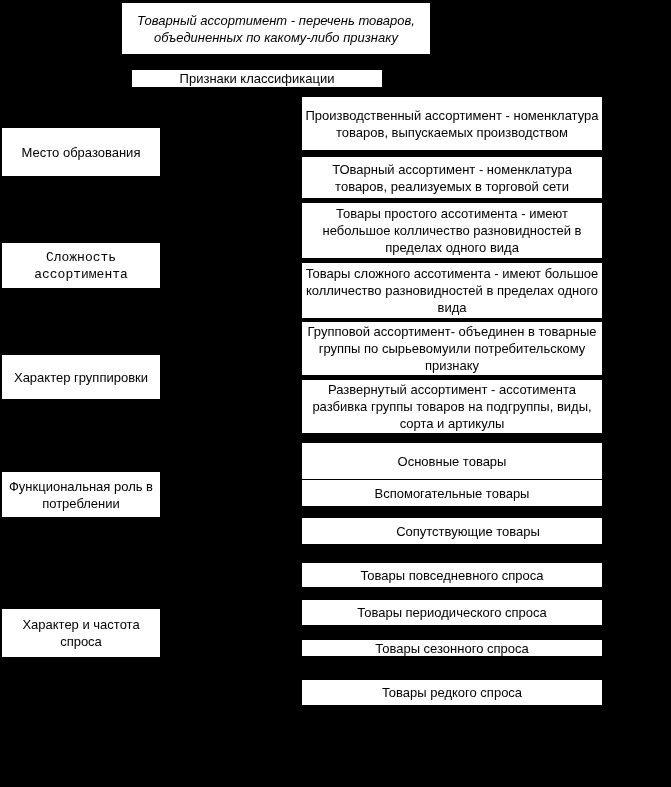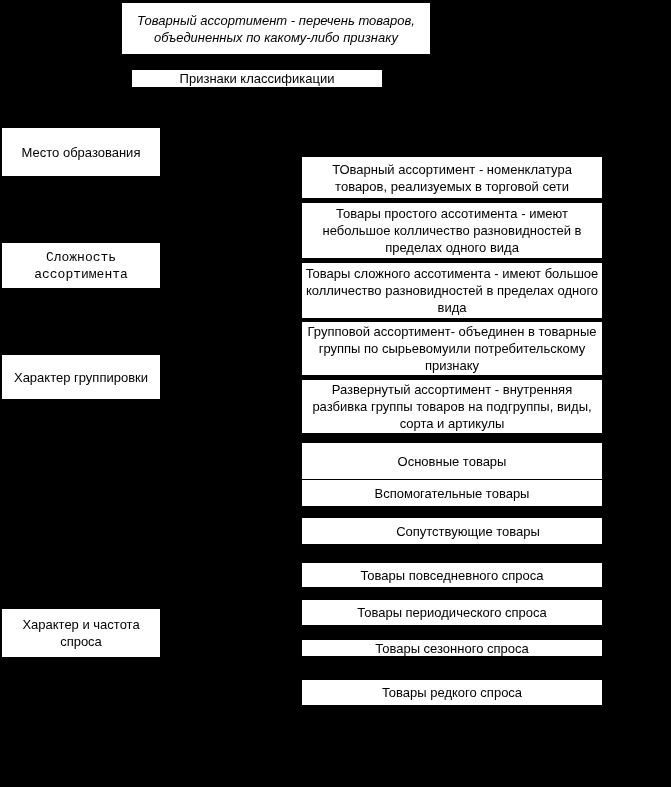--- a/index.html
+++ b/index.html
@@ -41,33 +41,35 @@
   <div class="box title-box" style="top: 3px; height: 51px;">Товарный ассортимент - перечень товаров, объединенных по какому-либо признаку</div>
 
   <div class="box header-box" style="top: 70px; height: 17px;">Признаки классификации</div>
 
   <div class="box left-box" style="top: 128px; height: 48px;">Место образования</div>
 
   <div class="box left-box" style="top: 243px; height: 45px; font-family: Liberation Mono, monospace;">Сложность ассортимента</div>
 
   <div class="box left-box" style="top: 355px; height: 44px;">Характер группировки</div>
 
+  <div class="box left-box" style="top: 472px; height: 45px;">Функциональная роль в потреблении</div>
 
   <div class="box left-box" style="top: 609px; height: 48px;">Характер и частота спроса</div>
 
+  <div class="box right-box" style="top: 97px; height: 53px;">Производственный ассортимент - номенклатура товаров, выпускаемых производством</div>
 
   <div class="box right-box" style="top: 157px; height: 41px;">ТОварный ассортимент - номенклатура товаров, реализуемых в торговой сети</div>
 
   <div class="box right-box" style="top: 203px; height: 55px;">Товары простого ассотимента - имеют небольшое колличество разновидностей в пределах одного вида</div>
 
   <div class="box right-box" style="top: 263px; height: 55px;">Товары сложного ассотимента - имеют большое колличество разновидностей в пределах одного вида</div>
 
   <div class="box right-box" style="top: 322px; height: 53px;">Групповой ассортимент- объединен в товарные группы по сырьевомуили потребительскому признаку</div>
 
-  <div class="box right-box" style="top: 380px; height: 53px;">Развернутый ассортимент - внутренняя разбивка группы товаров на подгруппы, виды, сорта и артикулы</div>
+  <div class="box right-box" style="top: 380px; height: 53px;">Развернутый ассортимент - ассотимента разбивка группы товаров на подгруппы, виды, сорта и артикулы</div>
 
   <div class="box right-box" style="top: 443px; height: 36px;">Основные товары</div>
 
   <div class="box right-box" style="top: 480px; height: 26px;">Вспомогательные товары</div>
 
   <div class="box right-box" style="top: 518px; height: 26px; padding-left: 35px;">Сопутствующие товары</div>
 
   <div class="box right-box" style="top: 563px; height: 24px;">Товары повседневного спроса</div>
 
   <div class="box right-box" style="top: 600px; height: 25px;">Товары периодического спроса</div>

